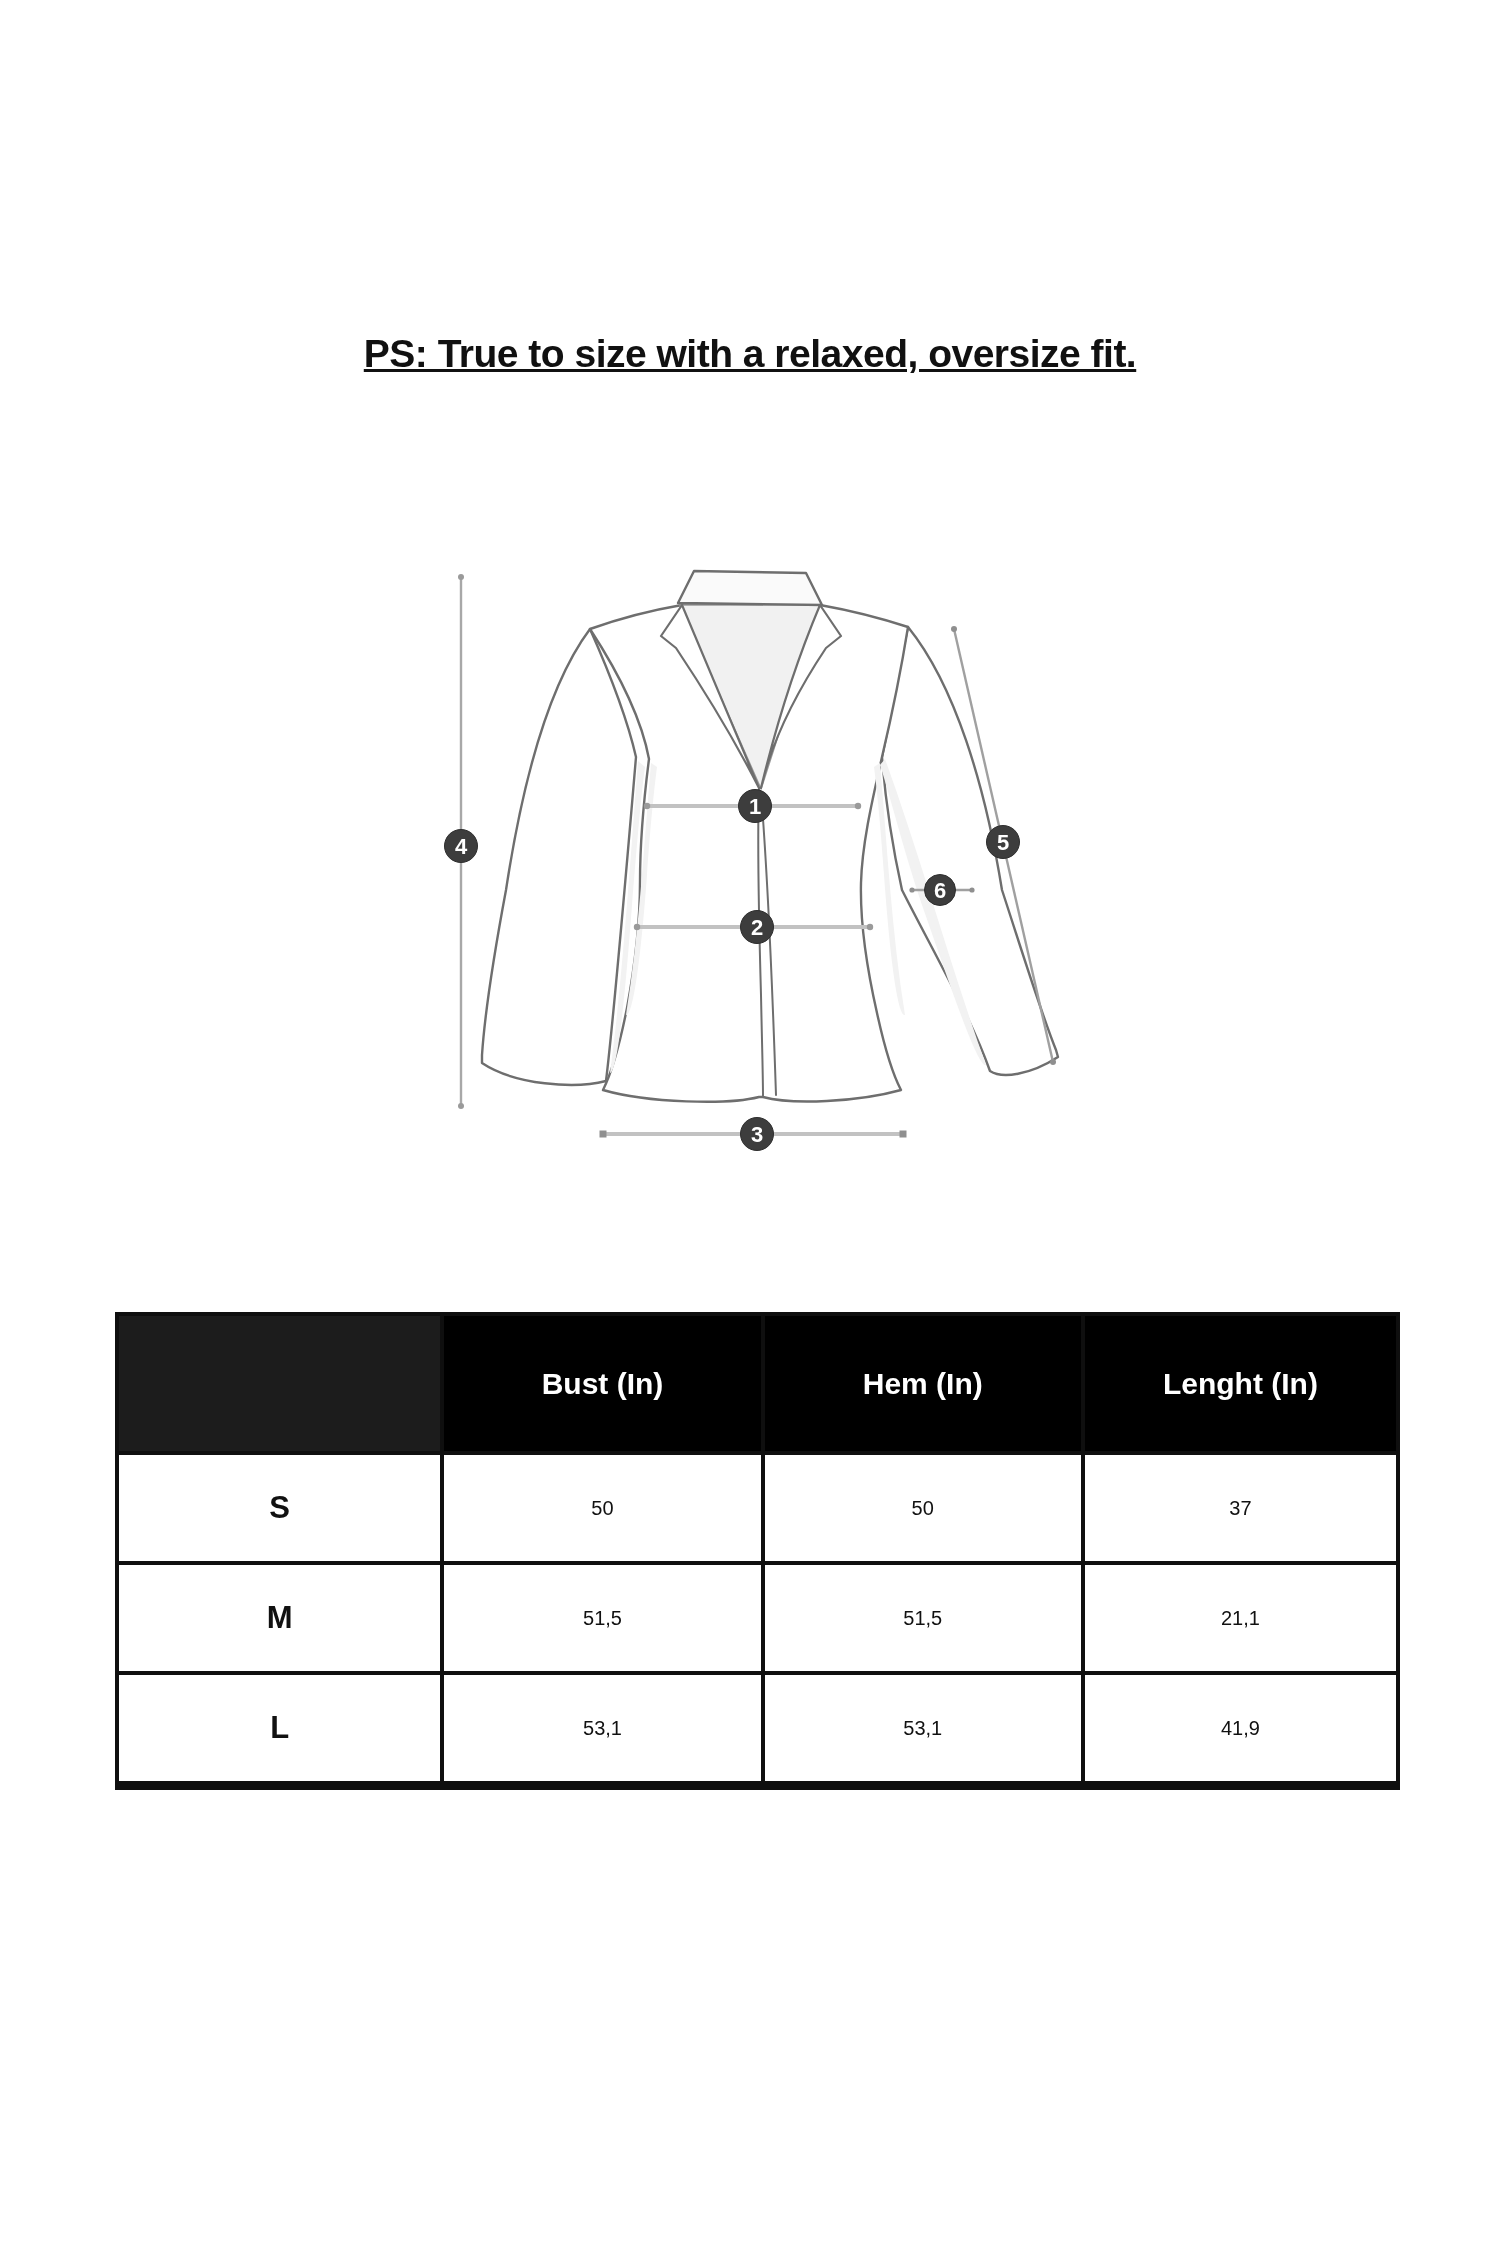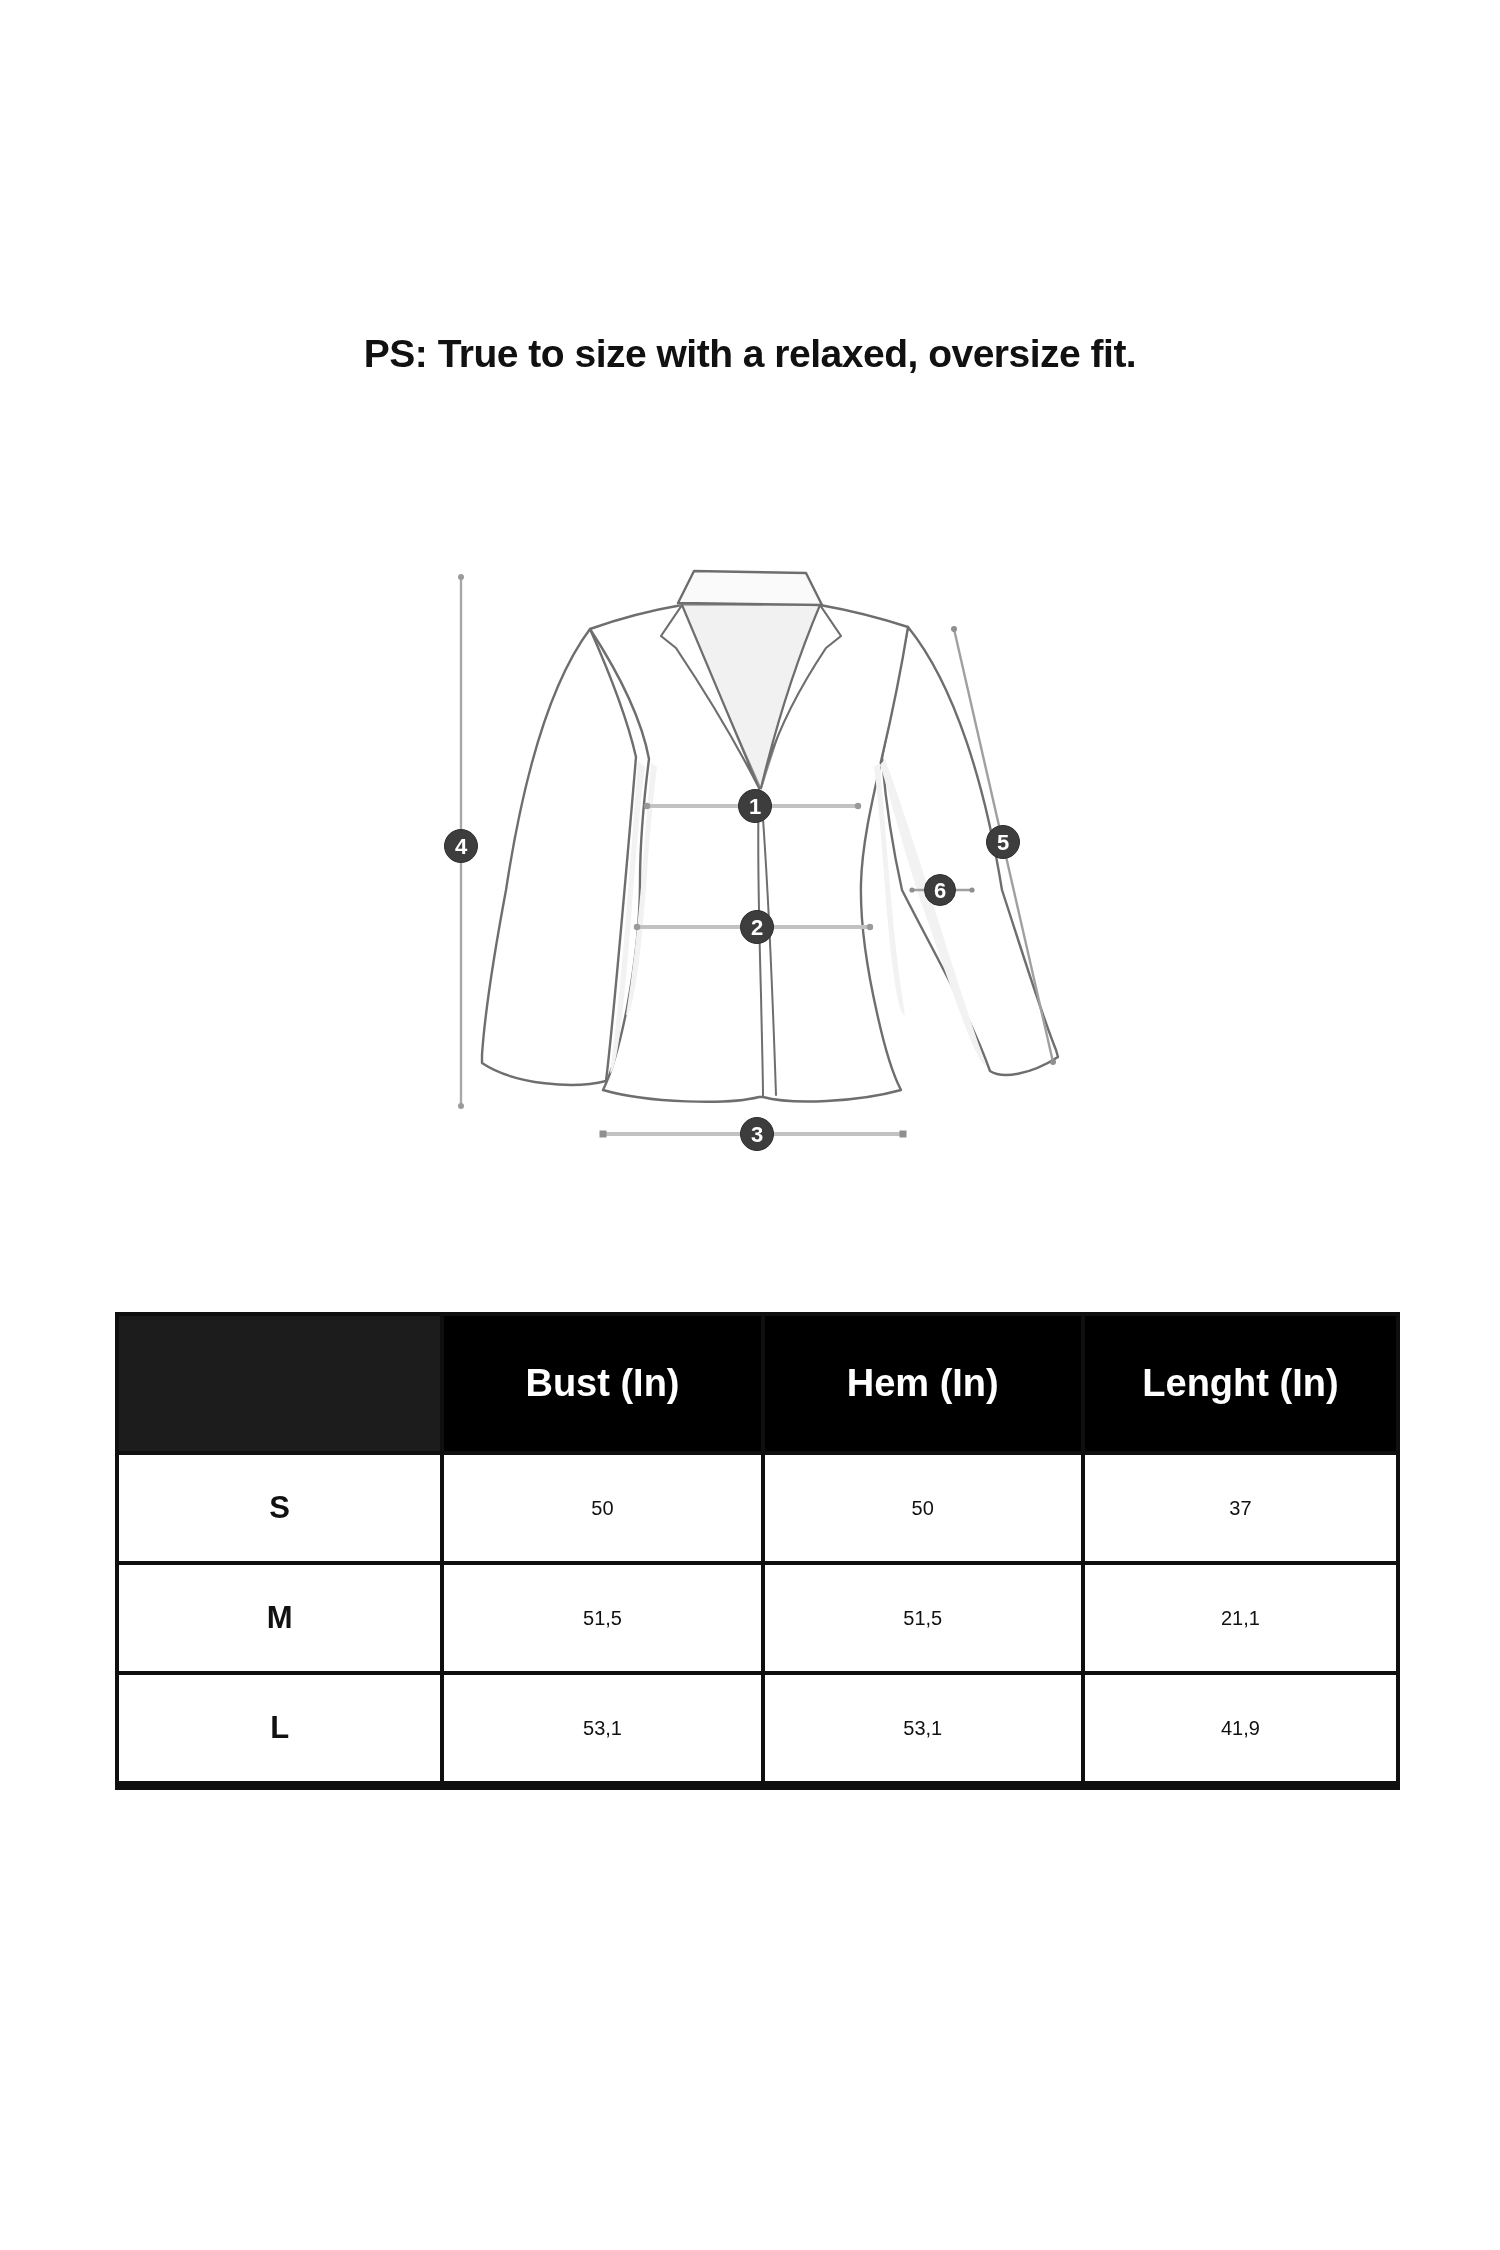--- a/index.html
+++ b/index.html
@@ -11,20 +11,21 @@
     overflow:hidden;
   }
   .heading{
     position:absolute;
     top:332px;left:0;width:1500px;
     text-align:center;
     font-size:39px;
     font-weight:bold;
     letter-spacing:-0.5px;
     color:#111111;
+    text-decoration:underline;
   }
   .diagram-wrap{
     position:absolute;
     left:430px;top:545px;
     width:640px;height:650px;
   }
   table.size-table{
     position:absolute;
     left:115px;top:1312px;
     width:1285px;
@@ -36,21 +37,21 @@
   table.size-table th, table.size-table td{
     border:4px solid #0f0f0f;
     text-align:center;
     vertical-align:middle;
     padding:0;
   }
   table.size-table th{
     height:135px;
     background:#000000;
     color:#ffffff;
-    font-size:38px;
+    font-size:30px;
     font-weight:bold;
   }
   table.size-table th.corner{ background:#1c1c1c; }
   table.size-table td{
     height:106px;
     background:#ffffff;
     color:#111111;
     font-size:20px;
     font-weight:normal;
   }

